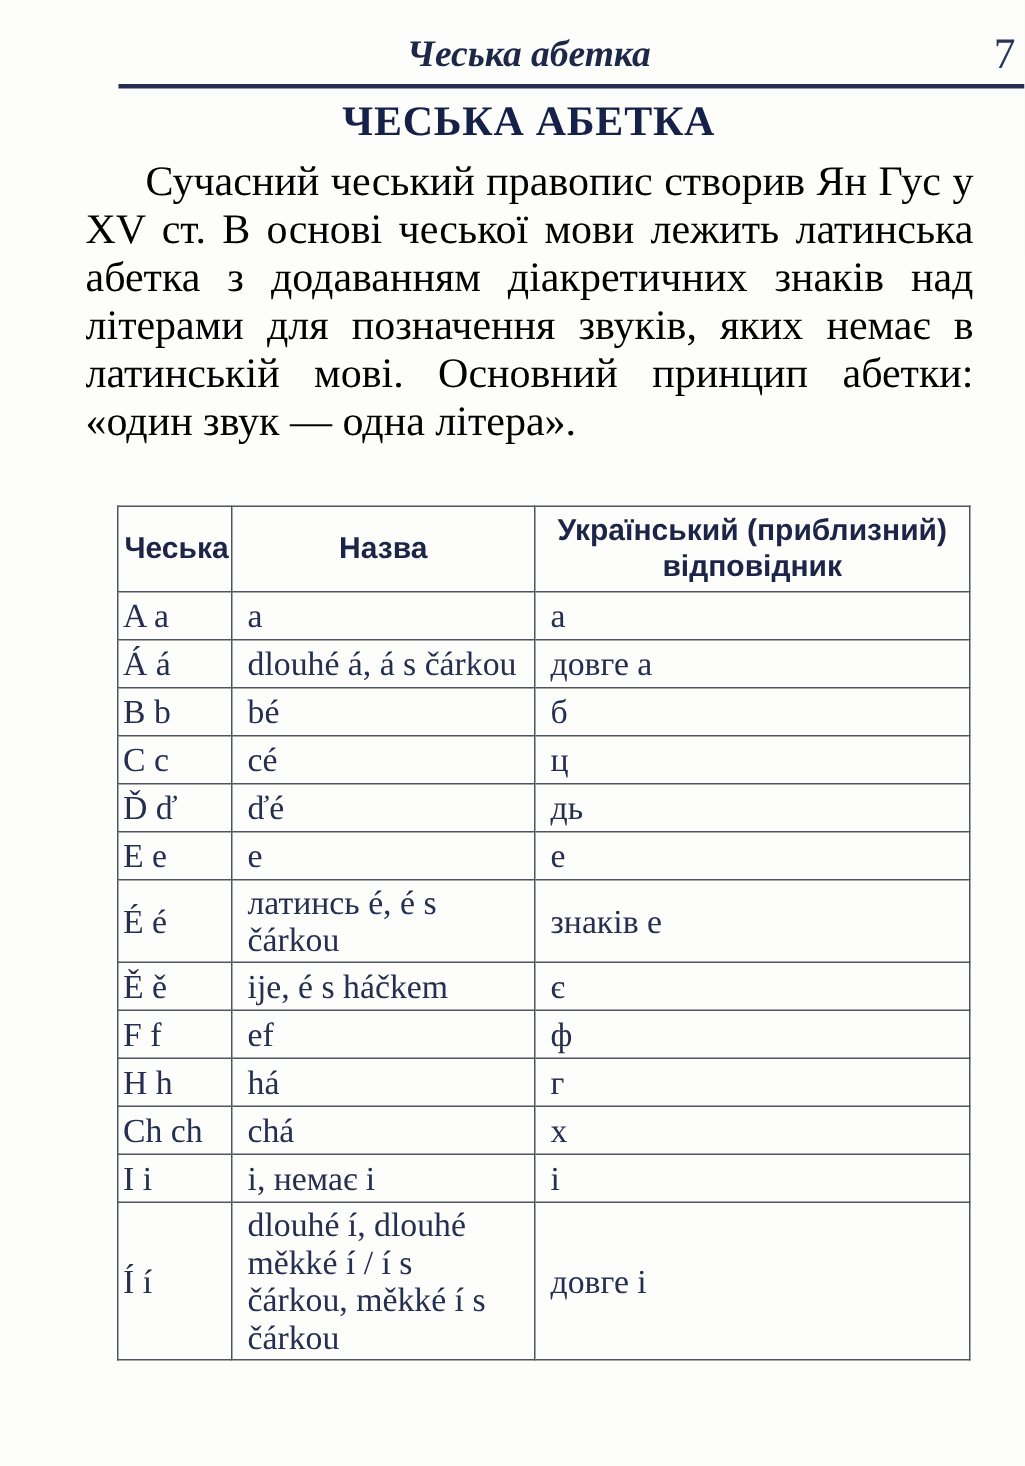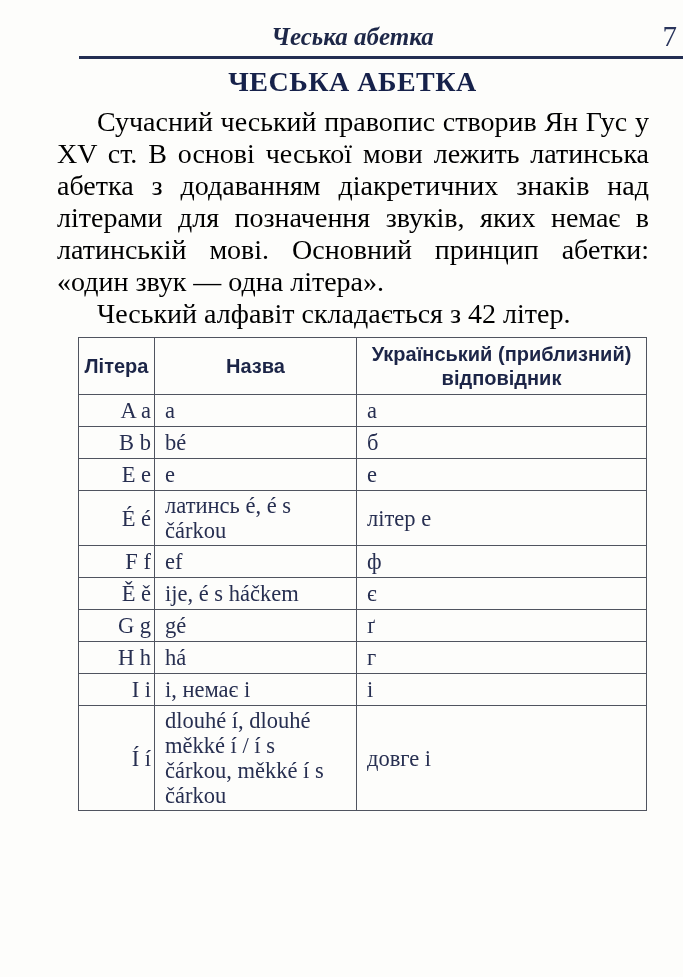--- a/index.html
+++ b/index.html
@@ -68,95 +68,109 @@
   }
   .alphabet td {
     border: 1px solid #50545f;
     font-size: 22.5px; line-height: 25px;
     padding: 2px 10px 2px 10px;
     height: 27px;
     vertical-align: middle;
     color: #272f51;
   }
   .alphabet td:first-child {
-    text-align: right;
+    text-align: left;
     padding: 2px 3px;
   }
 </style>
 </head>
 <body>
 
 <div class="page">
 
   <div class="running-head">Чеська абетка</div>
 
   <div class="page-number">7</div>
 
   <div class="head-rule"></div>
 
   <div class="page-title">ЧЕСЬКА АБЕТКА</div>
 
   <div class="body-text">
     <p>Сучасний чеський правопис створив Ян Гус у XV ст. В основі чеської мови лежить латинська абетка з додаванням діакретичних знаків над літе­рами для позначення звуків, яких немає в латинсь­кій мові. Основний принцип абетки: «один звук — одна літера».</p>
-    <p>Чеський алфавіт складається з 42 літер.</p>
   </div>
 
   <table class="alphabet">
     <colgroup>
       <col class="c-letter">
         <col class="c-name">
         <col class="c-equiv">
     </colgroup>
     <thead>
       <tr>
-        <th>Літера</th>
+        <th>Чеська</th>
         <th>Назва</th>
         <th>Український (приблизний) відповідник</th>
       </tr>
     </thead>
     <tbody>
         <tr>
           <td>A a</td>
           <td>a</td>
           <td>а</td>
         </tr>
         <tr>
+          <td>Á á</td>
+          <td>dlouhé á, á s čárkou</td>
+          <td>довге а</td>
+        </tr>
+        <tr>
           <td>B b</td>
           <td>bé</td>
           <td>б</td>
+        </tr>
+        <tr>
+          <td>C c</td>
+          <td>cé</td>
+          <td>ц</td>
+        </tr>
+        <tr>
+          <td>Ď ď</td>
+          <td>ďé</td>
+          <td>дь</td>
         </tr>
         <tr>
           <td>E e</td>
           <td>e</td>
           <td>е</td>
         </tr>
         <tr>
           <td>É é</td>
           <td>латинсь é, é s čárkou</td>
-          <td>літер е</td>
+          <td>знаків е</td>
+        </tr>
+        <tr>
+          <td>Ě ě</td>
+          <td>ije, é s háčkem</td>
+          <td>є</td>
         </tr>
         <tr>
           <td>F f</td>
           <td>ef</td>
           <td>ф</td>
         </tr>
         <tr>
-          <td>Ě ě</td>
-          <td>ije, é s háčkem</td>
-          <td>є</td>
-        </tr>
-        <tr>
-          <td>G g</td>
-          <td>gé</td>
-          <td>ґ</td>
-        </tr>
-        <tr>
           <td>H h</td>
           <td>há</td>
           <td>г</td>
+        </tr>
+        <tr>
+          <td>Ch ch</td>
+          <td>chá</td>
+          <td>х</td>
         </tr>
         <tr>
           <td>I i</td>
           <td>i, немає i</td>
           <td>і</td>
         </tr>
         <tr>
           <td>Í í</td>
           <td>dlouhé í, dlouhé měkké í / í s čárkou, měkké í s čárkou</td>
           <td>довге і</td>

